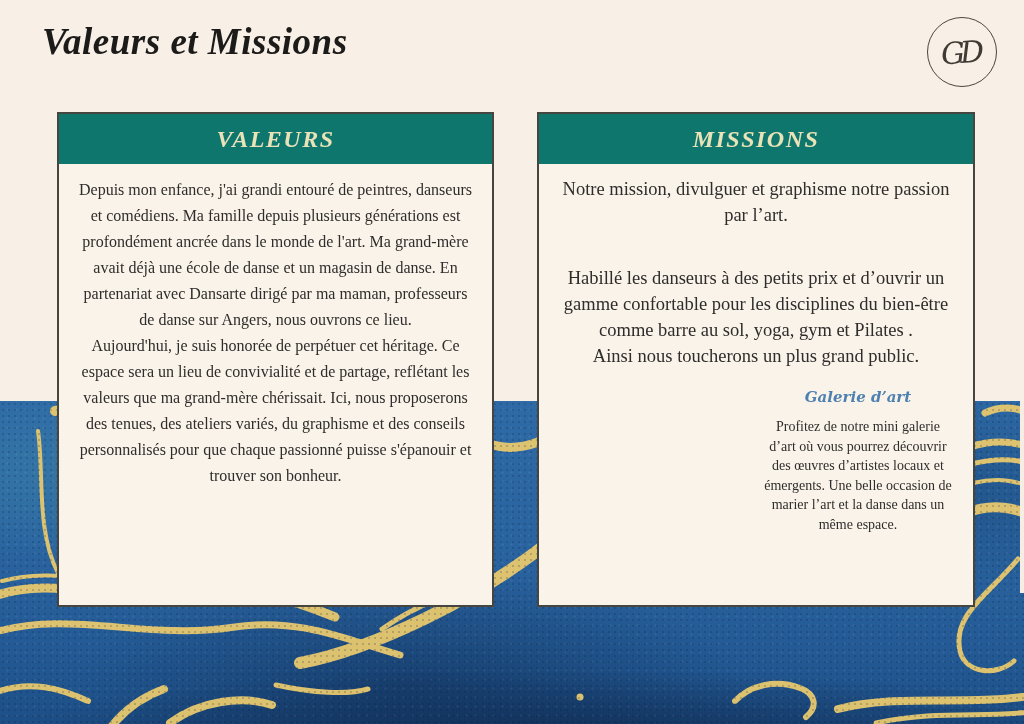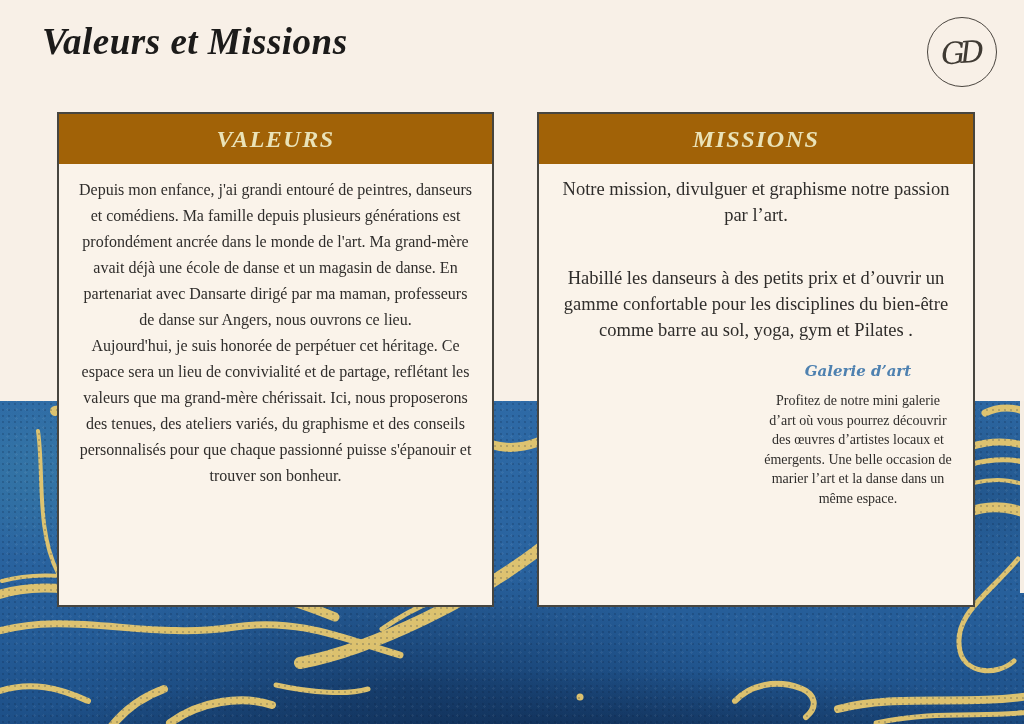--- a/index.html
+++ b/index.html
@@ -51,21 +51,21 @@
   }
   
   .card{
     position:absolute;top:112px;height:495px;
     background:#faf3ea;border:2px solid #47453f;
     box-sizing:border-box;
   }
   .card-left{left:57px;width:437px;}
   .card-right{left:537px;width:438px;}
   .card-header{
-    height:50px;background:#a16207;
+    height:50px;background:#0f766e;
     display:flex;align-items:center;justify-content:center;
   }
   .card-header span{
     font-style:italic;font-weight:700;font-size:24px;
     color:#eae3b8;letter-spacing:1.5px;
   }
   .card-body{text-align:center;}
   .valeurs-body{padding:13px 20px 0;font-size:16px;line-height:26px;}
   .valeurs-body p{margin:0;}
   .missions-body{padding:12px 14px 0;font-size:18.5px;line-height:26px;}
@@ -131,20 +131,21 @@
     </div>
   </section>
 
   <section class="card card-right">
     <header class="card-header">
       <span>MISSIONS</span>
     </header>
     <div class="card-body missions-body">
       <p class="intro-gap">Notre mission, divulguer et graphisme notre passion par l’art.</p>
       <p>Habillé les danseurs à des petits prix et d’ouvrir un gamme confortable pour les disciplines du bien-être comme barre au sol, yoga, gym et Pilates .</p>
+      <p>Ainsi nous toucherons un plus grand public.</p>
       <div class="columns">
         <div class="col">
         </div>
         <div class="col">
           <div class="col-heading">Galerie d’art</div>
           <div class="col-text">Profitez de notre mini galerie d’art où vous pourrez découvrir des œuvres d’artistes locaux et émergents. Une belle occasion de marier l’art et la danse dans un même espace.</div>
         </div>
       </div>
     </div>
   </section>

